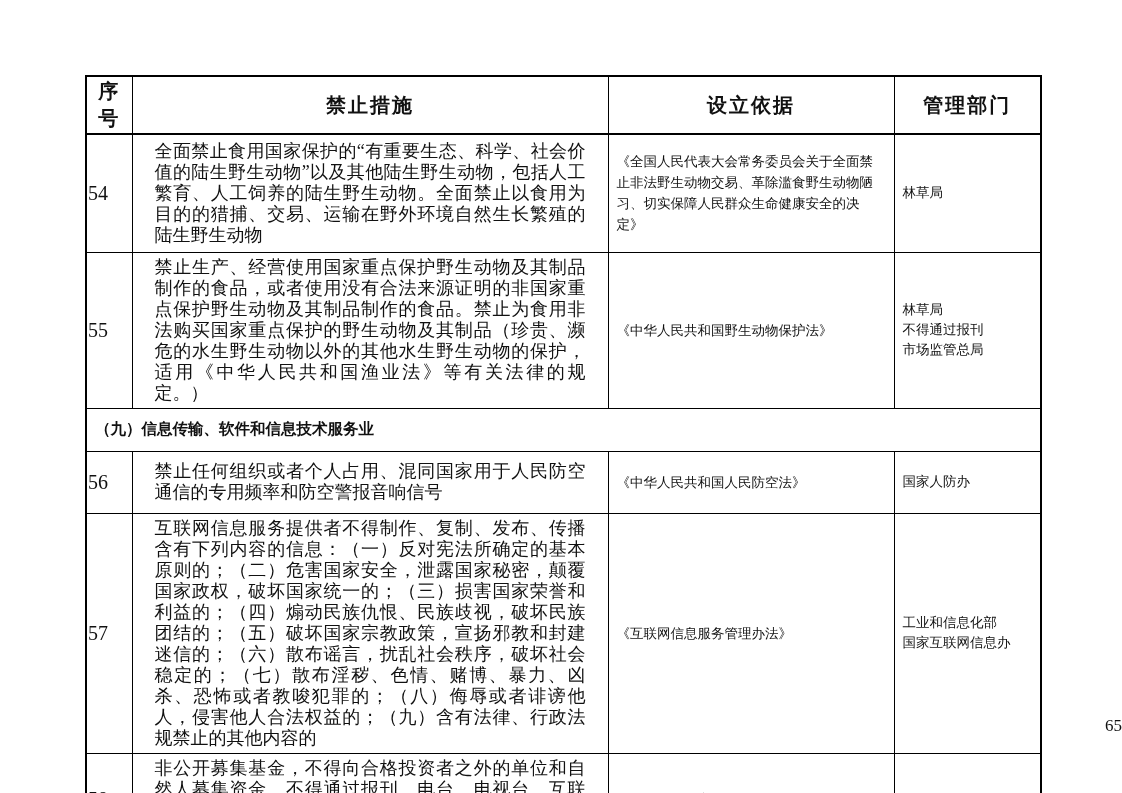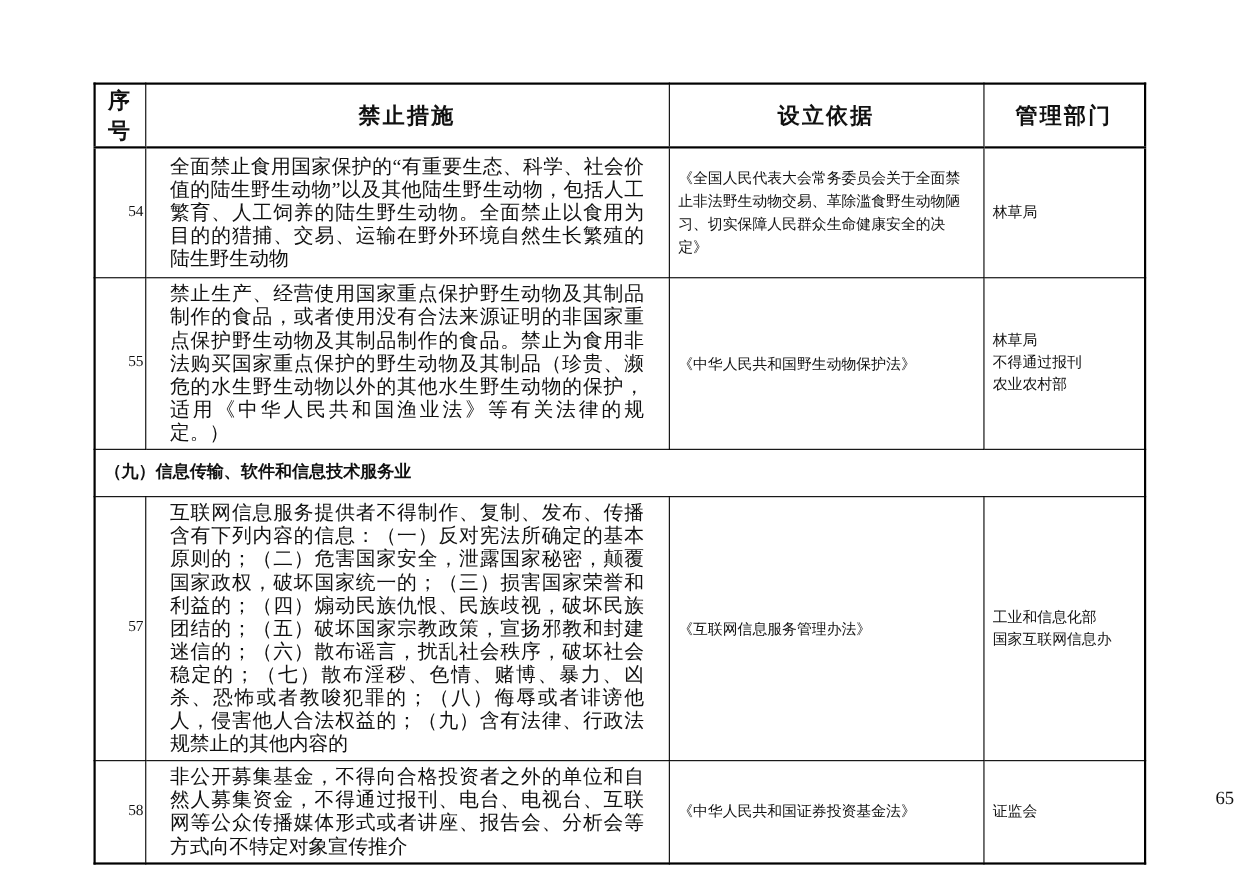--- a/index.html
+++ b/index.html
@@ -33,22 +33,22 @@
   .doc-table thead th {
     font-family: "Liberation Sans", "DejaVu Sans", sans-serif;
     font-weight: bold;
     font-size: 20px;
     height: 35px;
     text-align: center;
     border-bottom: 2px solid #000000;
     letter-spacing: 2px;
   }
   .c-no {
-    text-align: right;
-    font-size: 14px;
+    text-align: left;
+    font-size: 20px;
     font-family: "Liberation Serif", "DejaVu Serif", serif;
   }
   .c-measure {
     font-size: 18px;
     line-height: 21px;
     padding: 4px 22px;
     text-align: justify;
   }
   .c-basis {
     font-size: 13.5px;
@@ -107,25 +107,33 @@
           <div>林草局</div>
         </td>
       </tr>
       <tr style="height: 97px;">
         <td class="c-no">55</td>
         <td class="c-measure">禁止生产、经营使用国家重点保护野生动物及其制品制作的食品，或者使用没有合法来源证明的非国家重点保护野生动物及其制品制作的食品。禁止为食用非法购买国家重点保护的野生动物及其制品（珍贵、濒危的水生野生动物以外的其他水生野生动物的保护，适用《中华人民共和国渔业法》等有关法律的规定。）</td>
         <td class="c-basis">《中华人民共和国野生动物保护法》</td>
         <td class="c-dept">
           <div>林草局</div>
           <div>不得通过报刊</div>
-          <div>农业农村部</div>
+          <div>市场监管总局</div>
         </td>
       </tr>
       <tr class="section-row" style="height: 43px; margin-top: 27px;">
         <td colspan="4">（九）信息传输、软件和信息技术服务业</td>
+      </tr>
+      <tr style="height: 62px;">
+        <td class="c-no">56</td>
+        <td class="c-measure">禁止任何组织或者个人占用、混同国家用于人民防空通信的专用频率和防空警报音响信号</td>
+        <td class="c-basis">《中华人民共和国人民防空法》</td>
+        <td class="c-dept">
+          <div>国家人防办</div>
+        </td>
       </tr>
       <tr style="height: 155px;">
         <td class="c-no">57</td>
         <td class="c-measure">互联网信息服务提供者不得制作、复制、发布、传播含有下列内容的信息：（一）反对宪法所确定的基本原则的；（二）危害国家安全，泄露国家秘密，颠覆国家政权，破坏国家统一的；（三）损害国家荣誉和利益的；（四）煽动民族仇恨、民族歧视，破坏民族团结的；（五）破坏国家宗教政策，宣扬邪教和封建迷信的；（六）散布谣言，扰乱社会秩序，破坏社会稳定的；（七）散布淫秽、色情、赌博、暴力、凶杀、恐怖或者教唆犯罪的；（八）侮辱或者诽谤他人，侵害他人合法权益的；（九）含有法律、行政法规禁止的其他内容的</td>
         <td class="c-basis">《互联网信息服务管理办法》</td>
         <td class="c-dept">
           <div>工业和信息化部</div>
           <div>国家互联网信息办</div>
         </td>
       </tr>

